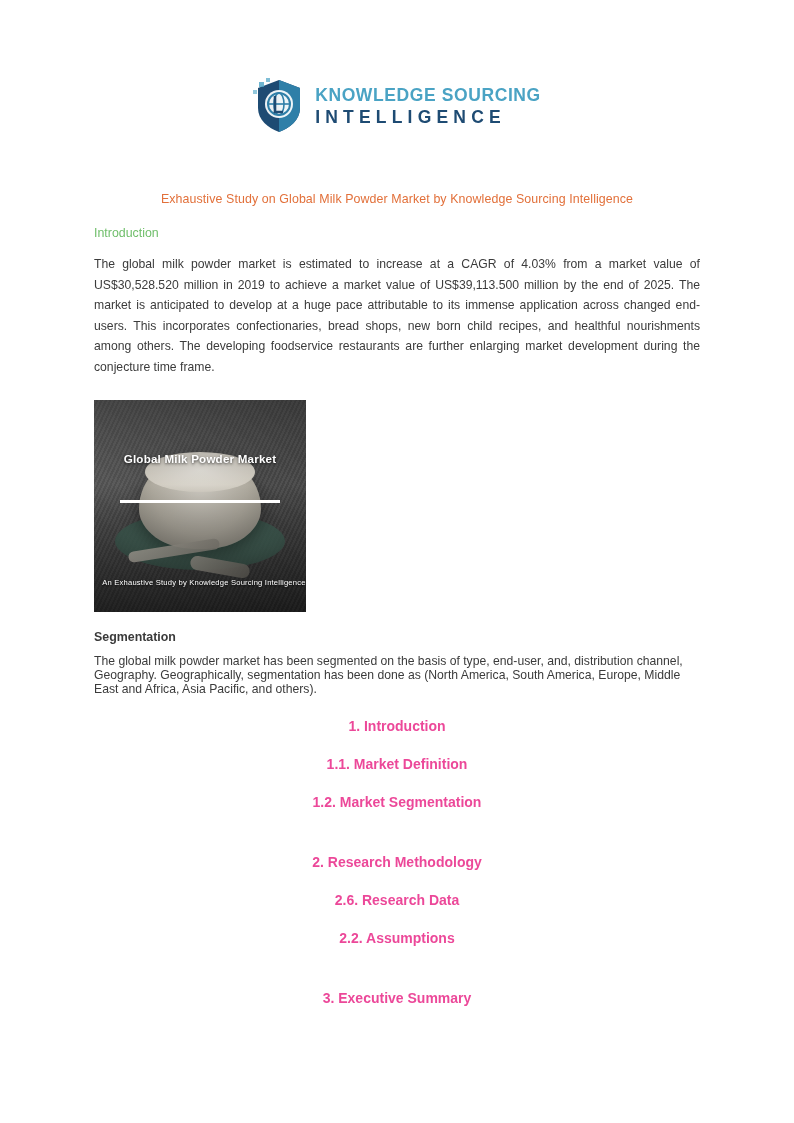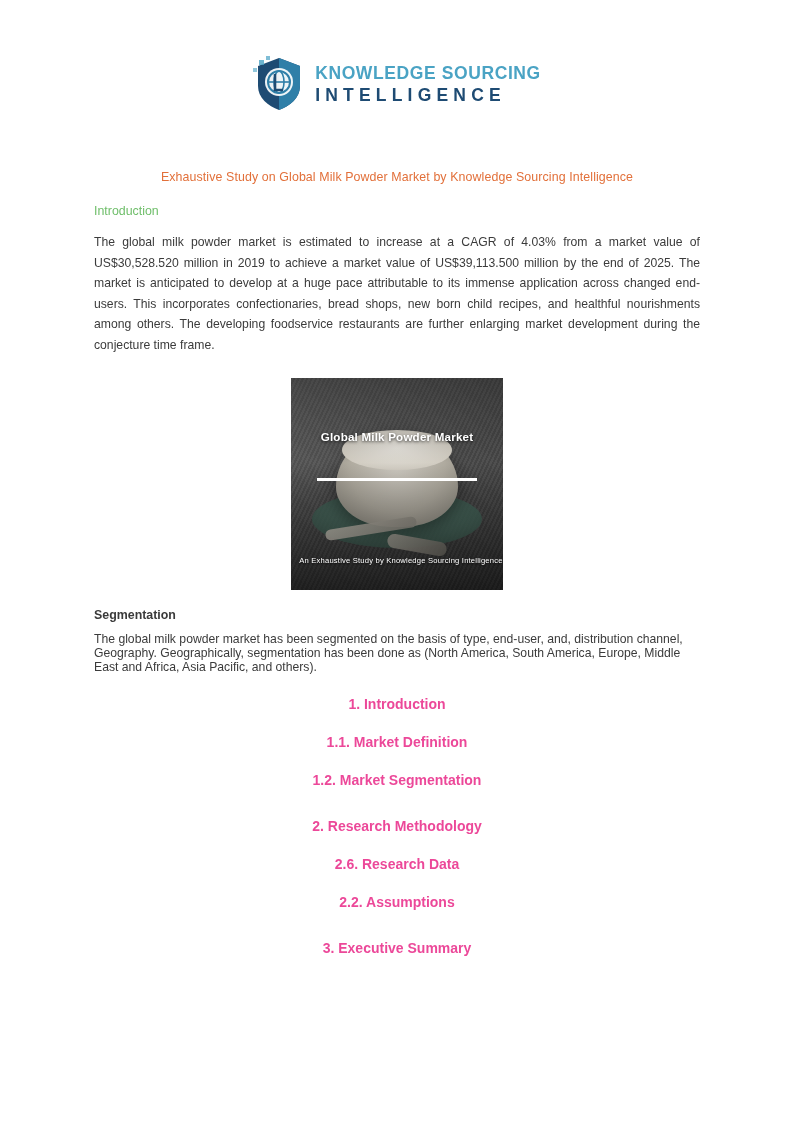--- a/index.html
+++ b/index.html
@@ -18,21 +18,21 @@
   .page {
     width: 794px;
     height: 1123px;
     box-sizing: border-box;
     padding: 0 94px;
     position: relative;
   }
 
   
   .logo-block {
-    padding-top: 56px;
+    padding-top: 78px;
     display: flex;
     justify-content: center;
     align-items: flex-end;
   }
   .logo-inner {
     display: flex;
     align-items: center;
     gap: 10px;
   }
   .logo-mark {
@@ -99,21 +99,21 @@
     font-size: 12.2px;
     line-height: 14px;
     text-align: left;
     color: #3b3b3b;
   }
 
   
   .cover-wrap {
     margin-top: 22px;
     display: flex;
-    justify-content: center;
+    justify-content: flex-start;
   }
   .cover {
     width: 212px;
     height: 212px;
     position: relative;
     overflow: hidden;
     background:
       repeating-linear-gradient(115deg, rgba(255,255,255,0.05) 0 2px, rgba(0,0,0,0.05) 2px 4px),
       linear-gradient(160deg, #6e6e6e 0%, #4f4f4f 45%, #3a3a3a 100%);
   }
@@ -211,21 +211,21 @@
     margin-top: 6px;
   }
   .toc-item {
     font-size: 14px;
     font-weight: bold;
     color: #ec4899;
     margin-top: 22px;
     text-align: center;
   }
   .toc-item.gap {
-    margin-top: 30px;
+    margin-top: 44px;
   }
 </style>
 </head>
 <body>
 
 <div class="page">
 
   <div class="logo-block">
     <div class="logo-inner">
       <div class="logo-mark">

